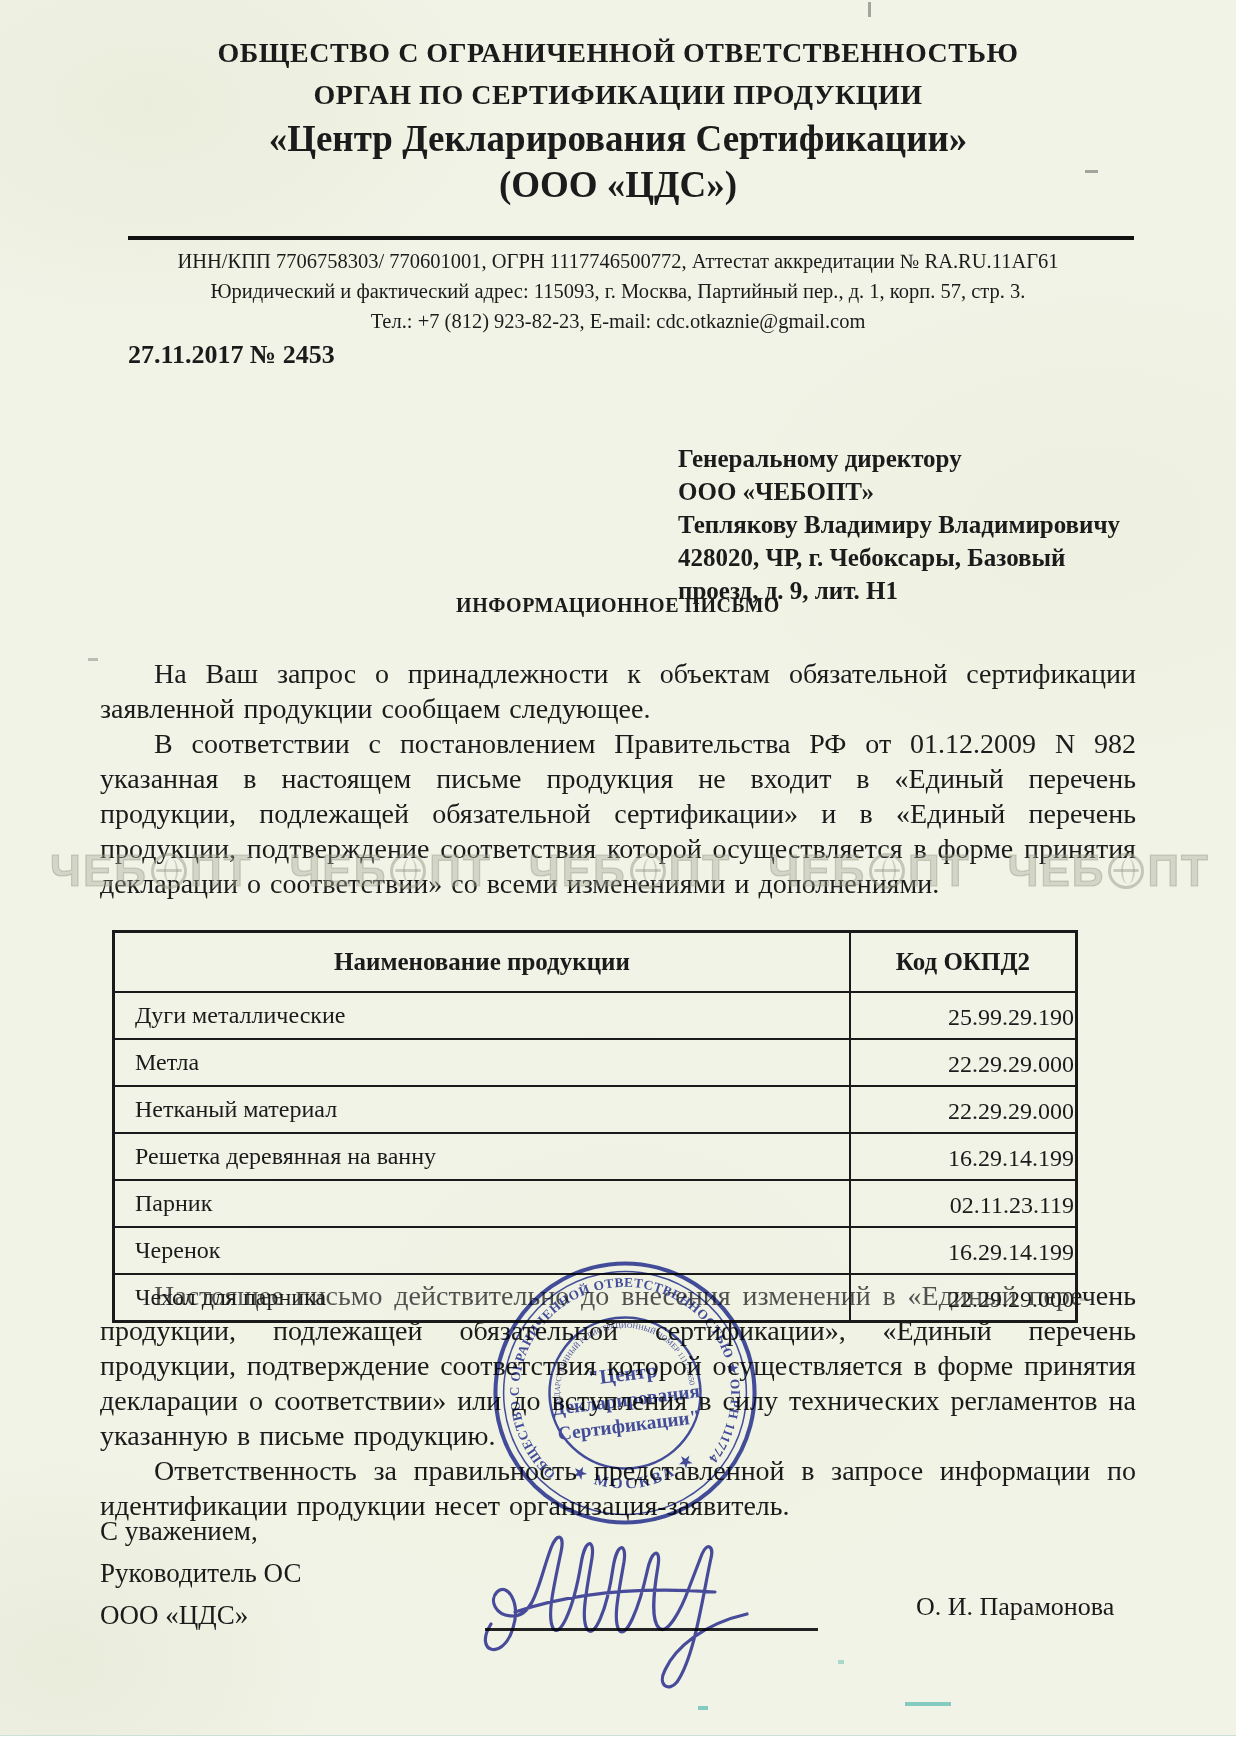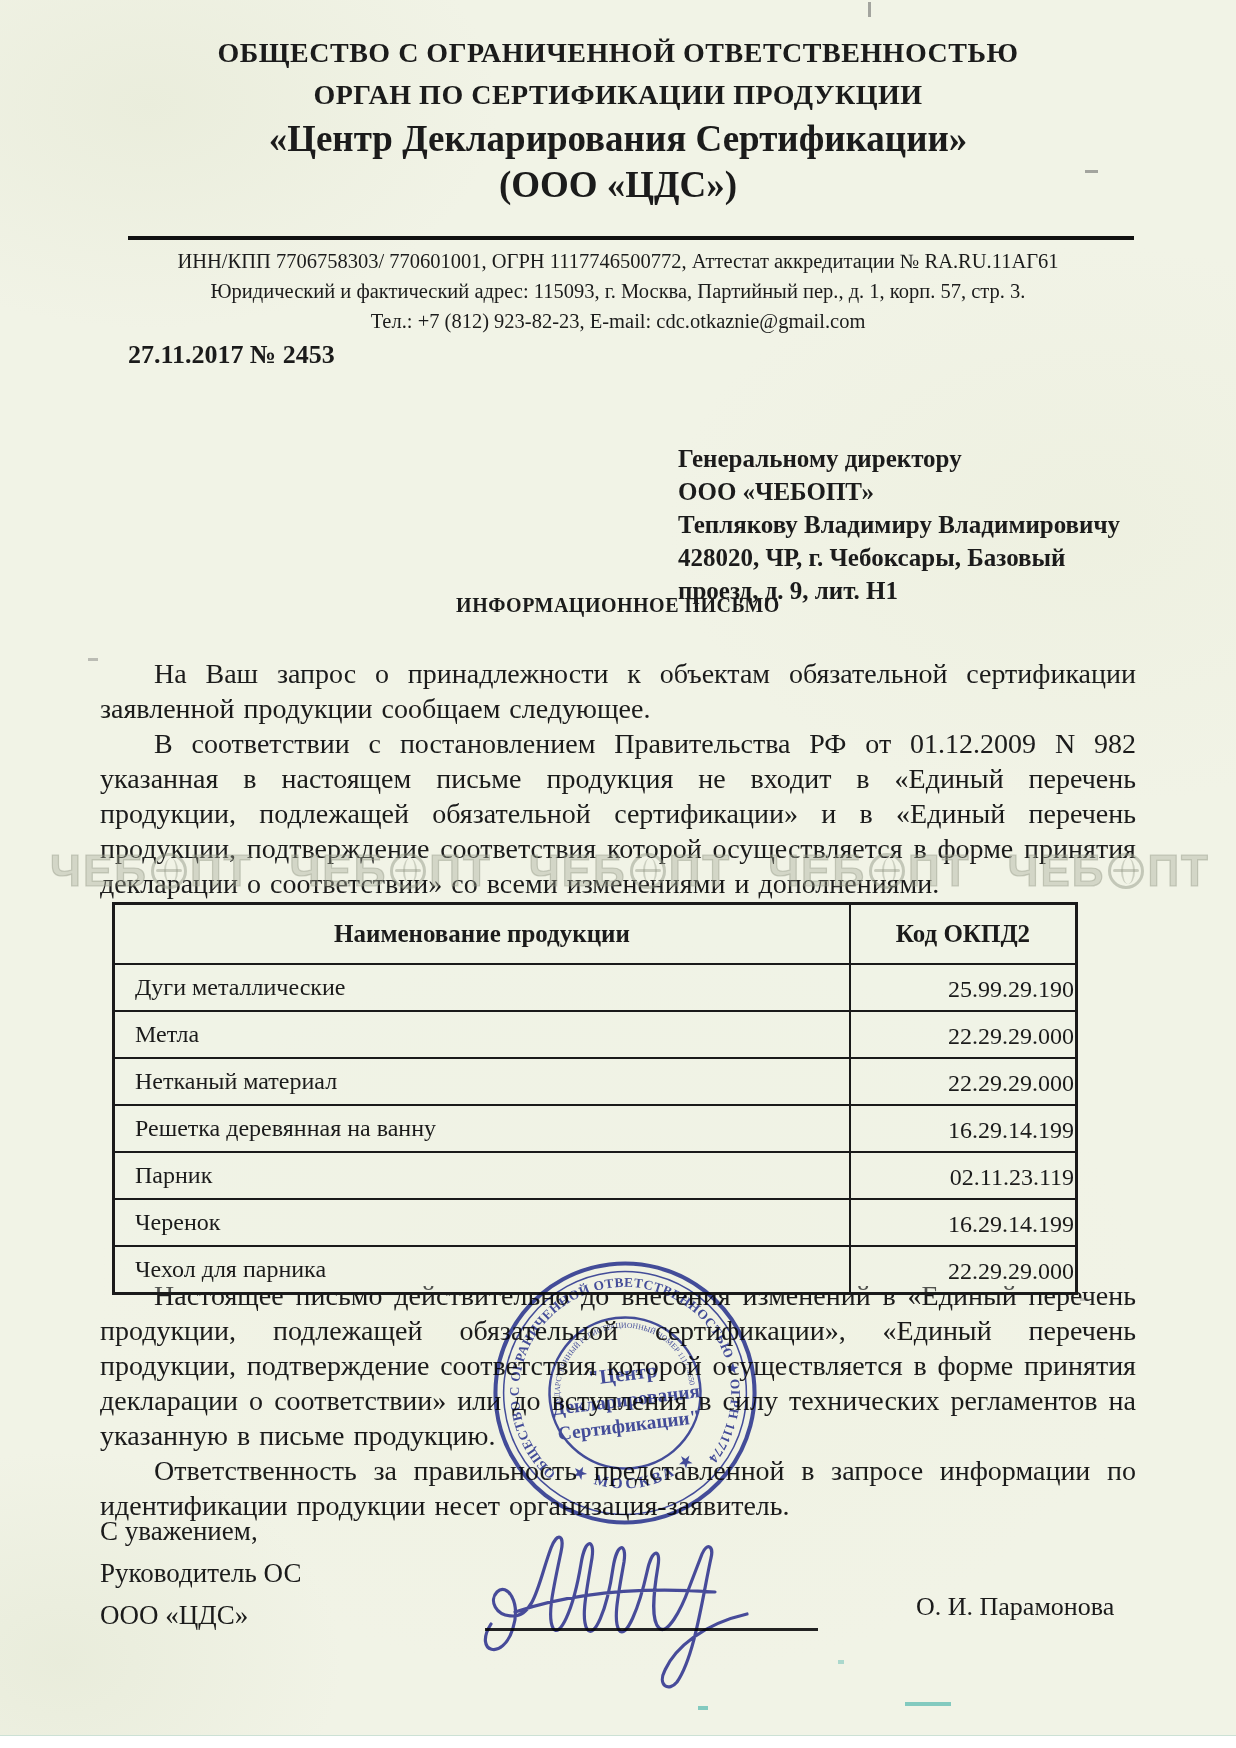--- a/index.html
+++ b/index.html
@@ -50,21 +50,21 @@
     content:"";position:absolute;left:2px;right:2px;top:13px;height:3px;
     background:rgba(150,156,138,.45);border-radius:2px;
   }
   .wm-globe::after{
     content:"";position:absolute;left:10px;top:2px;bottom:2px;width:10px;
     border:2px solid rgba(150,156,138,.4);border-top:none;border-bottom:none;border-radius:50%;
   }
   
   .codes{position:absolute;left:112px;top:902px;width:966px;border-collapse:collapse;z-index:1;background:rgba(241,243,230,.25);}
   .codes, .codes th, .codes td{border:2px solid #1a1a1a;}
-  .codes{border-width:3px;}
+  .codes{border-width:3px;margin-top:28px;}
   .codes th{height:56px;font-size:25px;font-weight:bold;text-align:center;}
   .codes td{height:40px;font-size:24px;}
   .codes td.name{width:736px;padding-left:20px;text-align:left;}
   .codes td.code{width:226px;text-align:right;padding-top:4px;}
   
   .stamp{position:absolute;left:472px;top:1240px;width:306px;height:306px;
     transform:rotate(-7deg);mix-blend-mode:multiply;opacity:.9;z-index:3;}
   .stamp text{font-family:"Liberation Serif", serif;}
   
   .closing{position:absolute;left:100px;top:1510px;font-size:27px;line-height:42px;}

